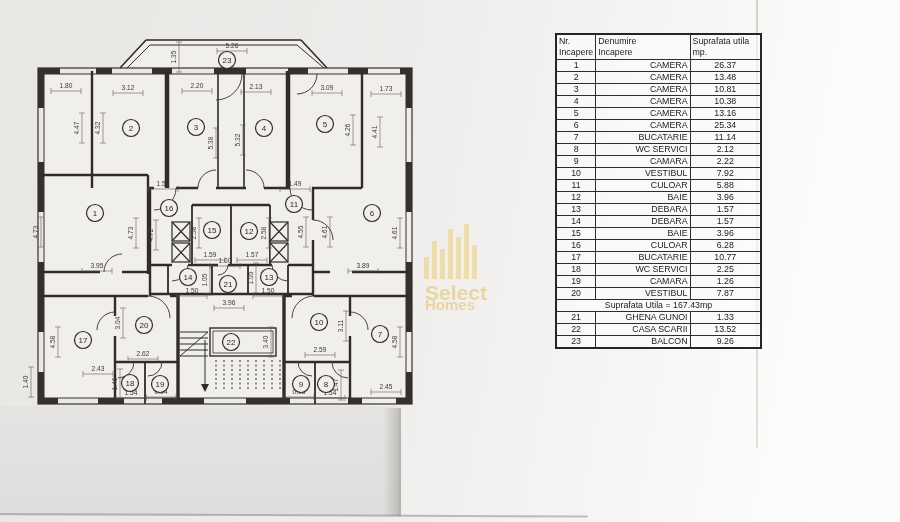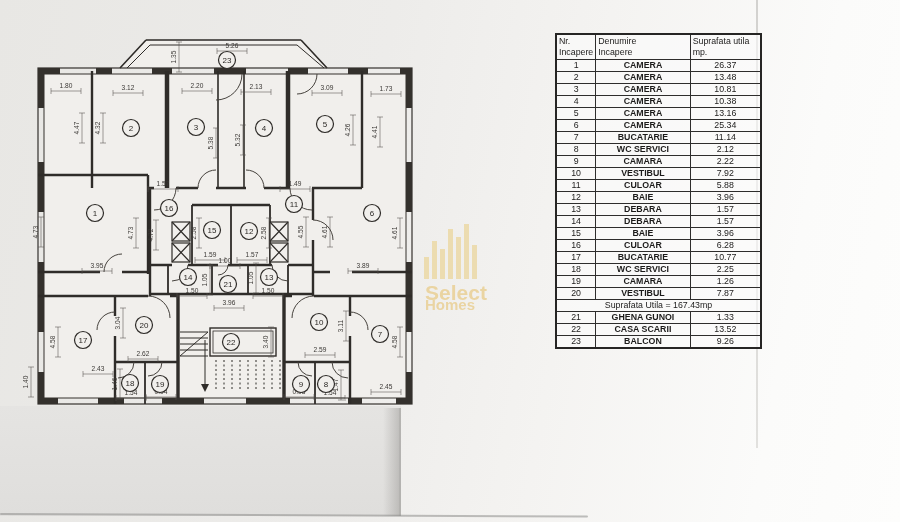--- a/index.html
+++ b/index.html
@@ -30,21 +30,21 @@
   .wm-bars i{display:block;width:5px;background:#ecd8a2;}
   .wm-t1{position:absolute;left:425px;top:281px;font-size:21px;font-weight:bold;color:#ead29a;opacity:.9;}
   .wm-t2{position:absolute;left:425px;top:296px;font-size:15px;font-weight:bold;color:#ead29a;opacity:.9;}
   
   #area-table{position:absolute;left:555px;top:33px;width:207px;border-collapse:collapse;
         font-size:8.8px;color:#1c1b1a;background:rgba(252,252,251,.6);}
   #area-table th,#area-table td{border:1px solid #2e2d2c;padding:0 2px;line-height:10.6px;height:11px;}
   #area-table th{font-weight:normal;text-align:left;height:24px;line-height:11px;}
   #area-table{border:2px solid #262524;}
   td.c-nr{text-align:center;width:34px;}
-  td.c-name{text-align:center;width:96px;padding-left:13px;font-weight:bold;}
+  td.c-name{text-align:right;width:96px;padding-left:13px;}
   td.c-area{text-align:center;width:70px;}
   td.c-span{text-align:center;}
 </style>
 </head>
 <body>
 
 <div id="page">
 
   <div class="lower-gray"></div>
   <div class="fold-shadow"></div>

